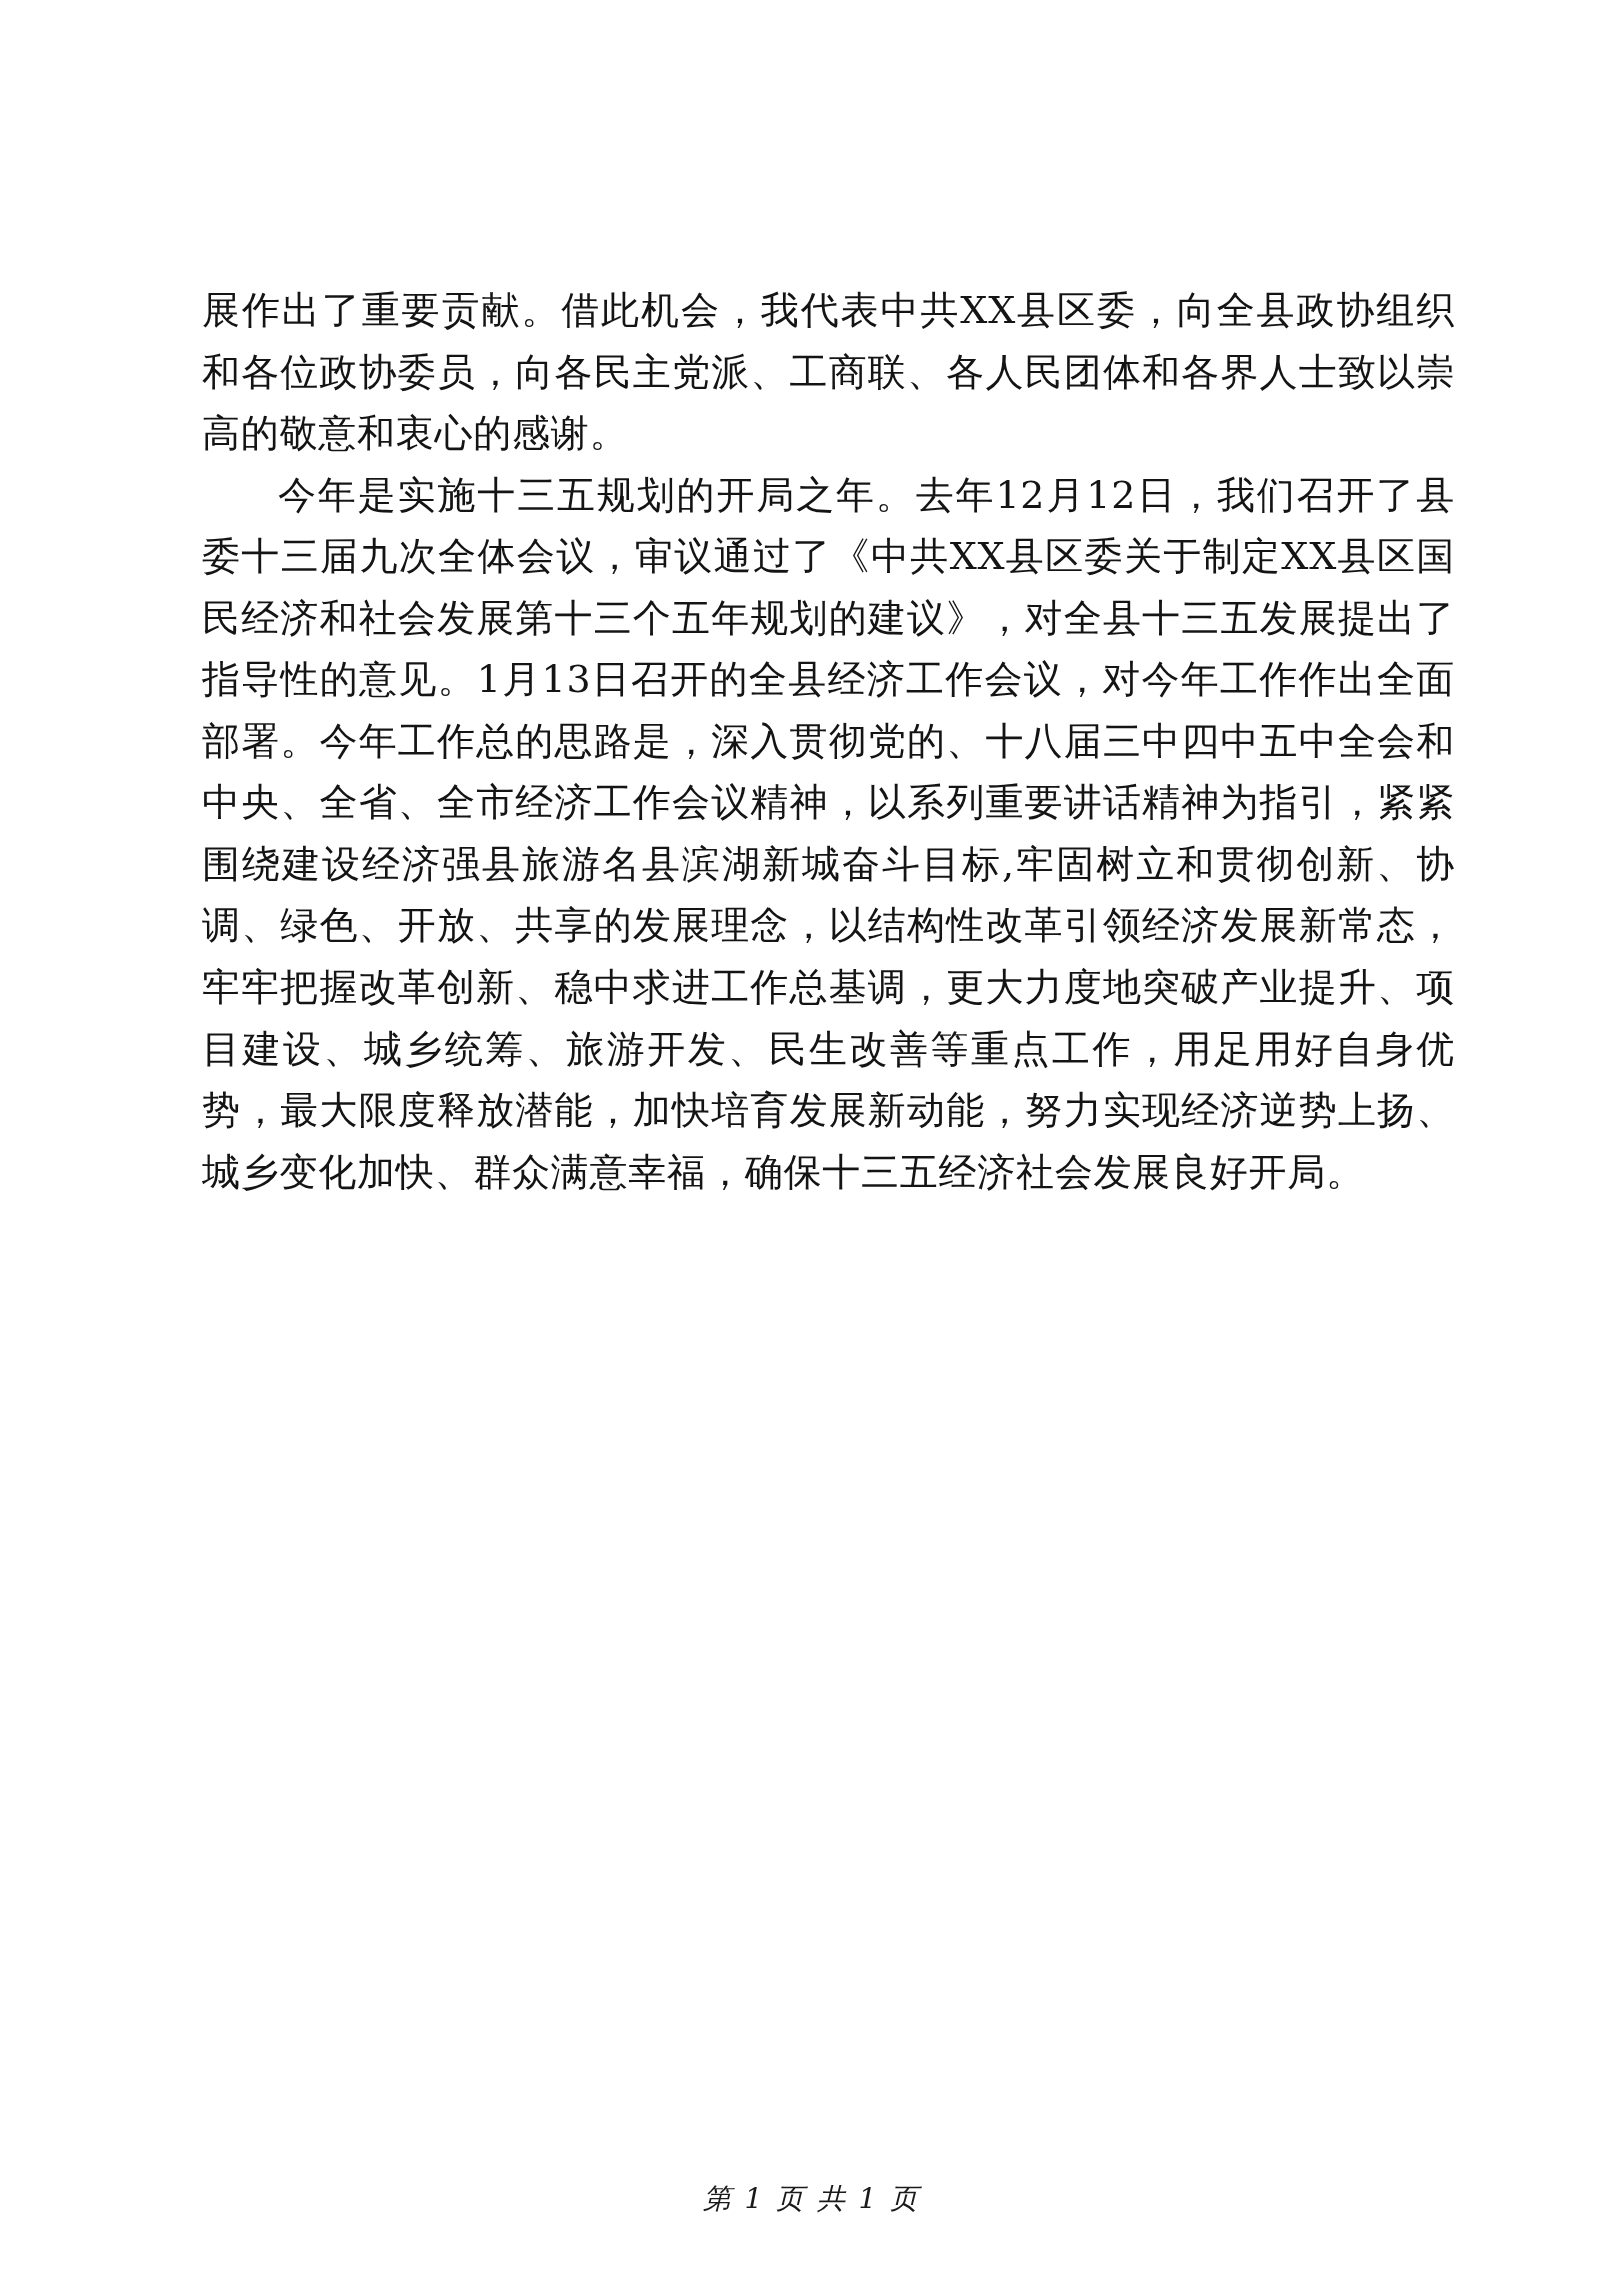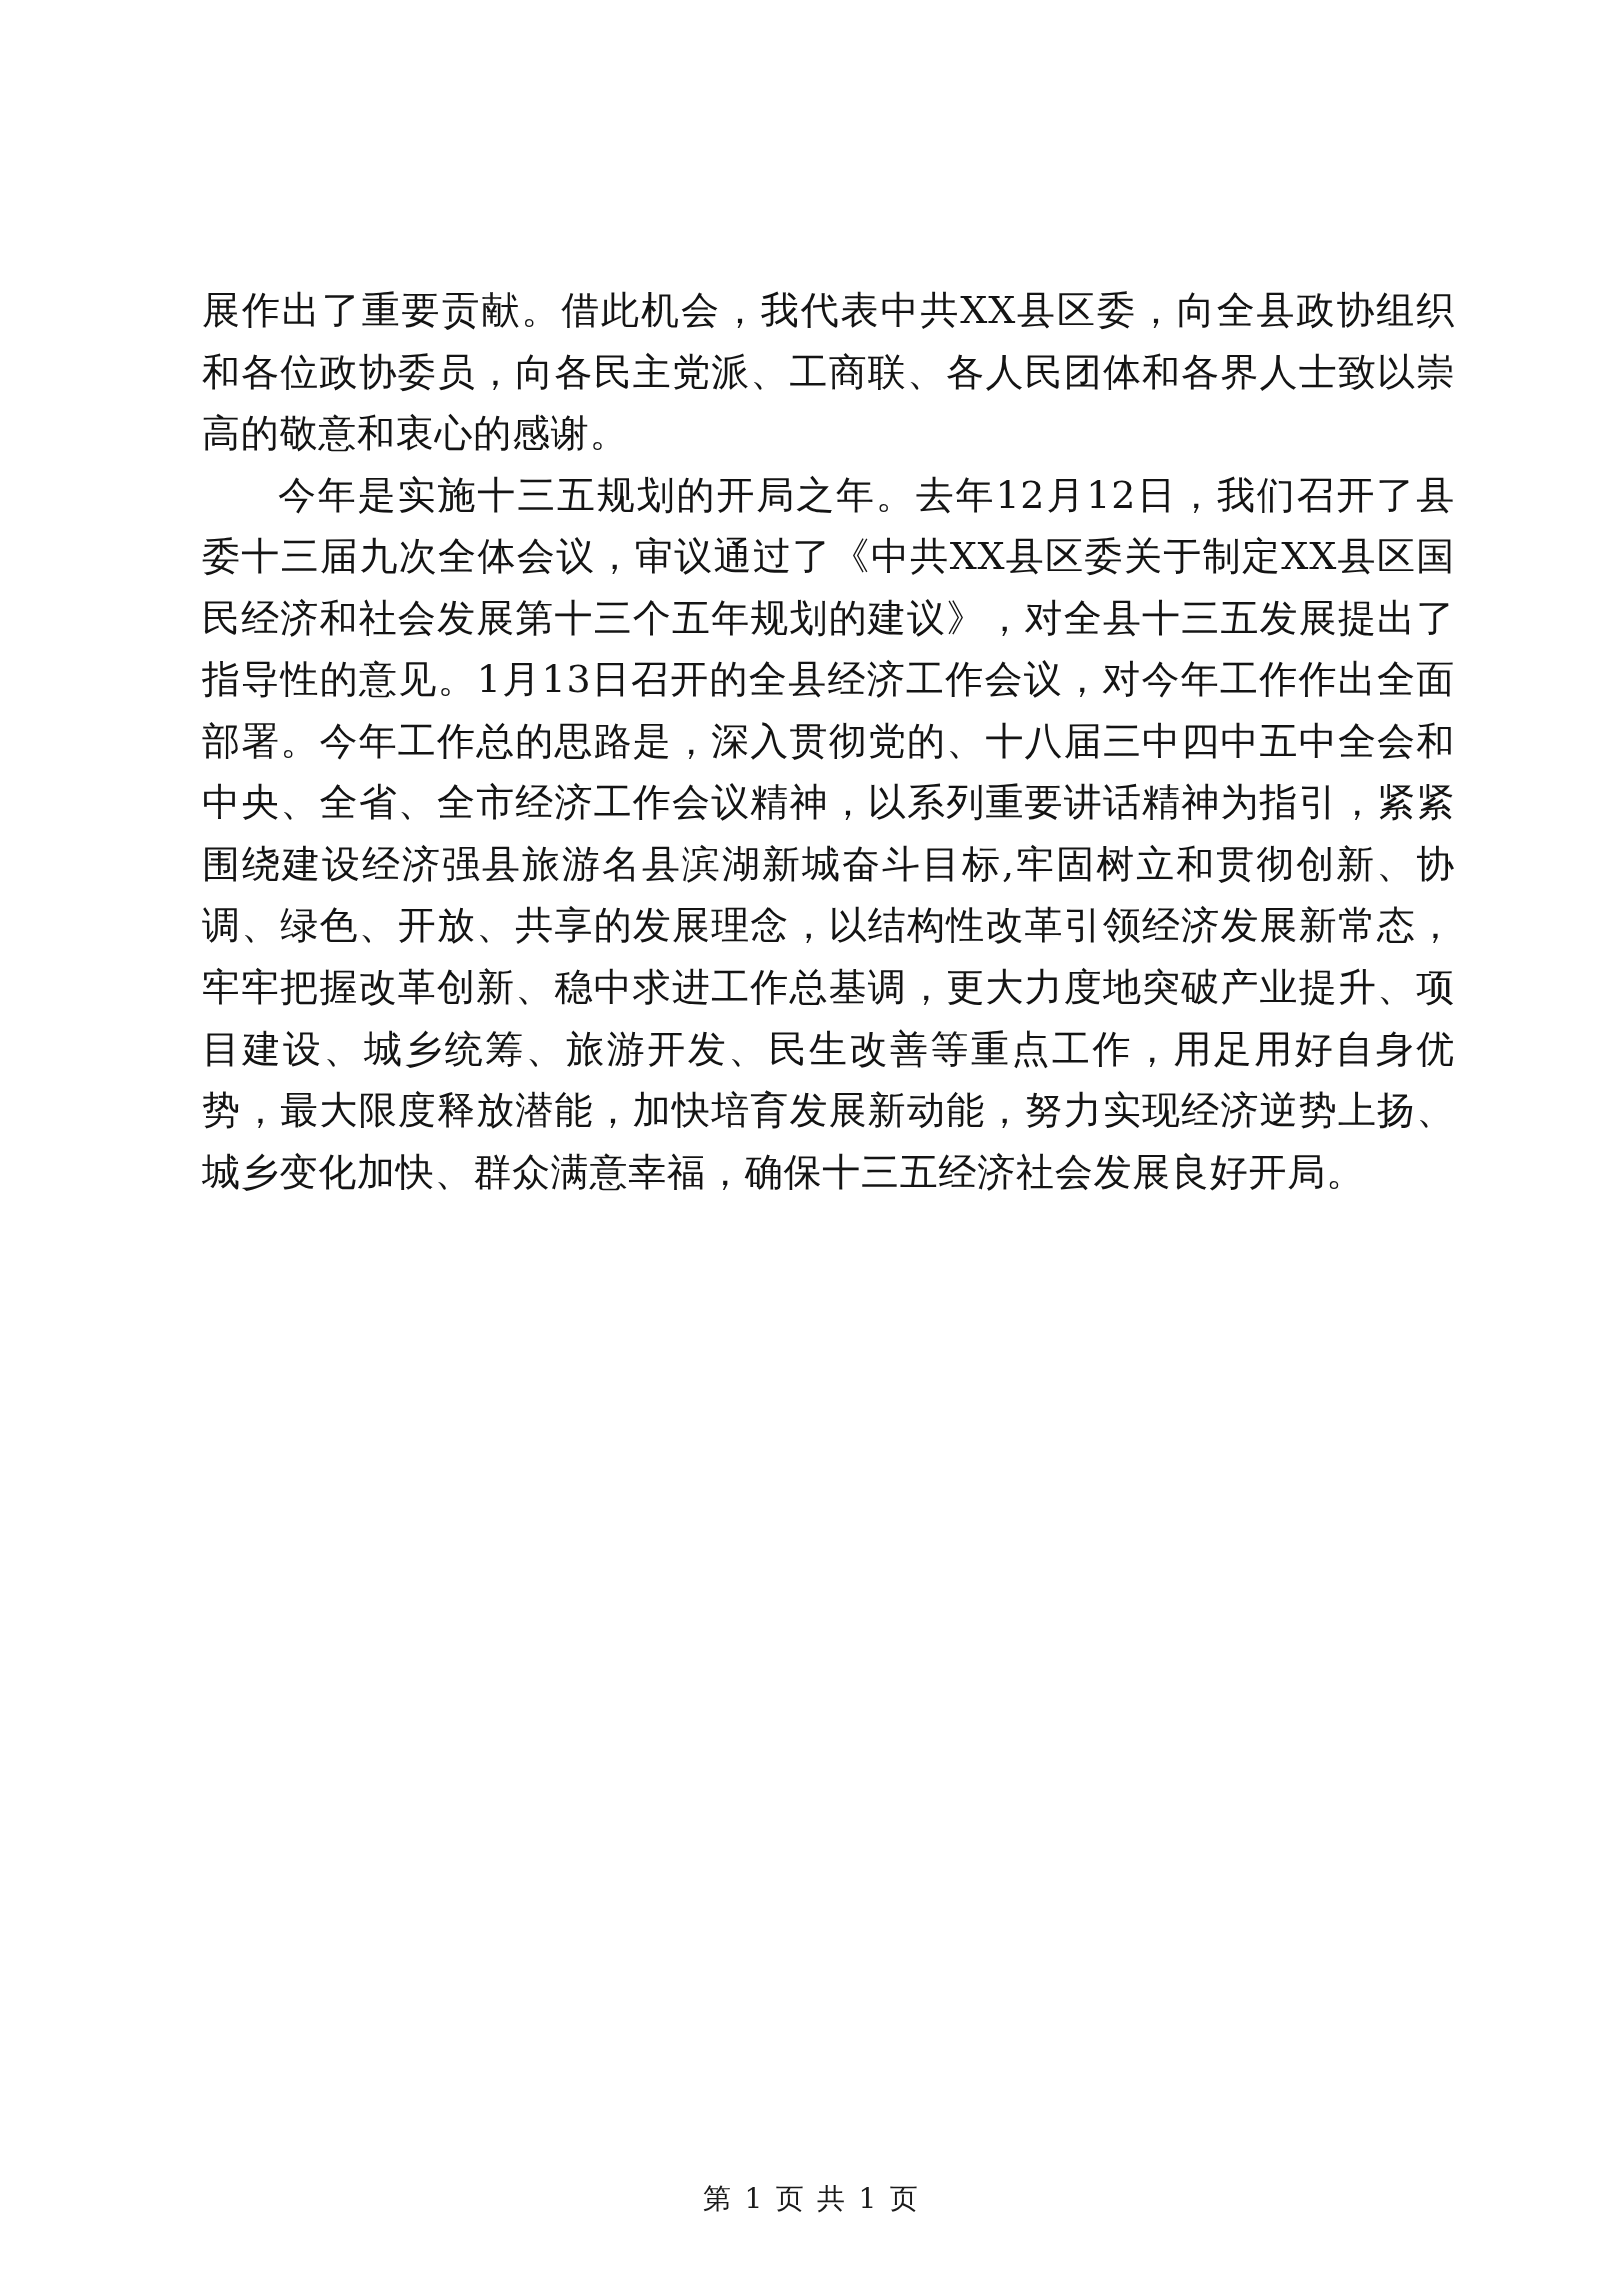--- a/index.html
+++ b/index.html
@@ -41,20 +41,21 @@
   .footer {
     position: absolute;
     left: 0;
     right: 0;
     bottom: 77px;
     text-align: center;
     font-size: 28px;
     letter-spacing: 0.08em;
     color: #1a1a1a;
     font-family: "DejaVu Serif", "Liberation Serif", serif;
+    font-style: italic;
   }
 </style>
 </head>
 <body>
 
 <div class="page">
   <div class="doc-body">
     <p class="para">展作出了重要贡献。借此机会，我代表中共XX县区委，向全县政协组织和各位政协委员，向各民主党派、工商联、各人民团体和各界人士致以崇高的敬意和衷心的感谢。</p>
     <p class="para indent">今年是实施十三五规划的开局之年。去年12月12日，我们召开了县委十三届九次全体会议，审议通过了《中共XX县区委关于制定XX县区国民经济和社会发展第十三个五年规划的建议》，对全县十三五发展提出了指导性的意见。1月13日召开的全县经济工作会议，对今年工作作出全面部署。今年工作总的思路是，深入贯彻党的、十八届三中四中五中全会和中央、全省、全市经济工作会议精神，以系列重要讲话精神为指引，紧紧围绕建设经济强县旅游名县滨湖新城奋斗目标,牢固树立和贯彻创新、协调、绿色、开放、共享的发展理念，以结构性改革引领经济发展新常态，牢牢把握改革创新、稳中求进工作总基调，更大力度地突破产业提升、项目建设、城乡统筹、旅游开发、民生改善等重点工作，用足用好自身优势，最大限度释放潜能，加快培育发展新动能，努力实现经济逆势上扬、城乡变化加快、群众满意幸福，确保十三五经济社会发展良好开局。</p>
   </div>

